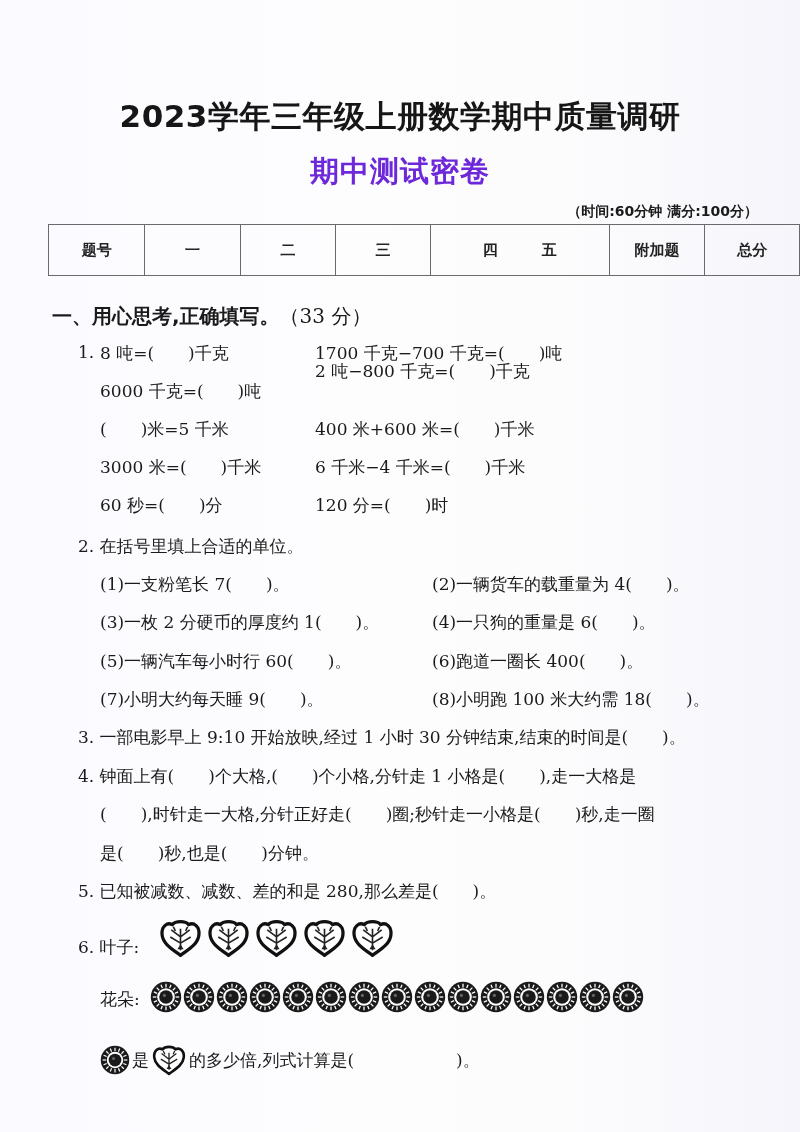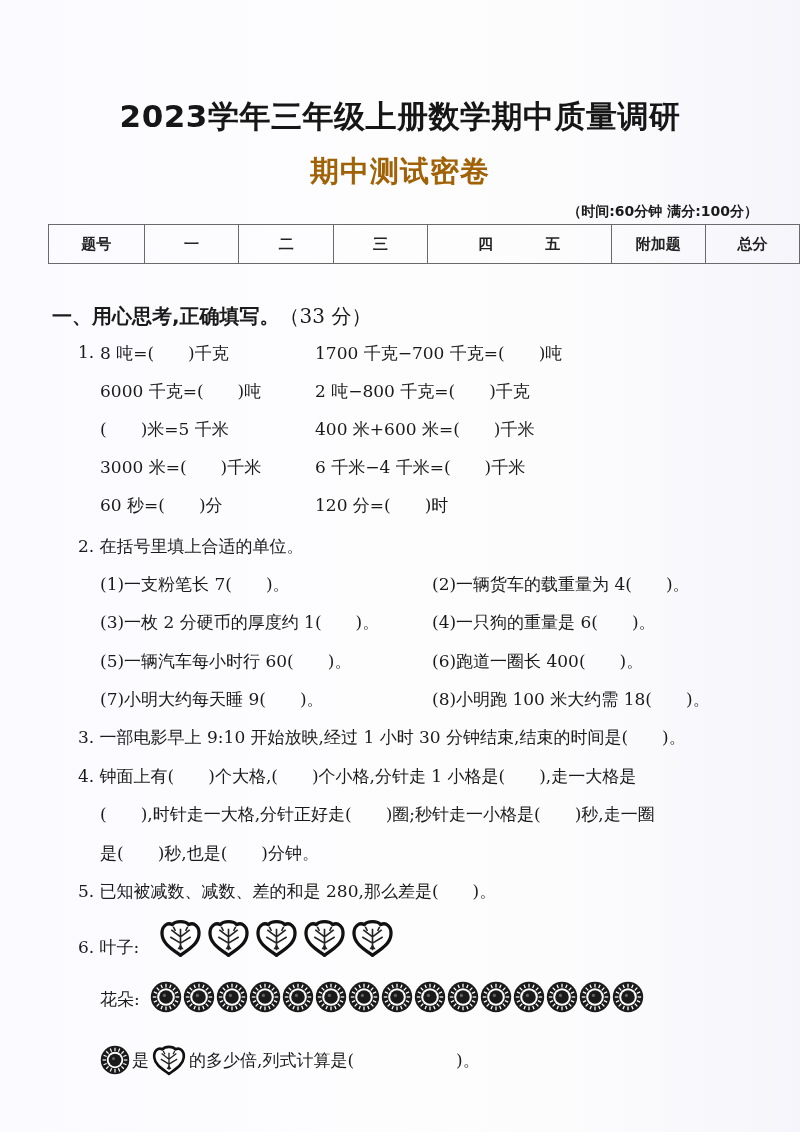--- a/index.html
+++ b/index.html
@@ -11,32 +11,32 @@
   }
   .abs { position: absolute; white-space: nowrap; }
   .title1 {
     left: 0; width: 800px; top: 96px; text-align: center;
     font-family: "DejaVu Sans", "Liberation Sans", sans-serif;
     font-size: 31px; font-weight: bold; letter-spacing: 0.5px; color: #161616;
   }
   .title2 {
     left: 0; width: 800px; top: 152px; text-align: center;
     font-family: "DejaVu Sans", "Liberation Sans", sans-serif;
-    font-size: 29px; font-weight: bold; letter-spacing: 1px; color: #a16207;
+    font-size: 29px; font-weight: bold; letter-spacing: 1px; color: #6d28d9;
   }
   .meta {
     right: 42px; top: 203px; font-size: 14px; font-weight: bold;
     font-family: "DejaVu Sans", "Liberation Sans", sans-serif;
   }
   table.score {
     position: absolute; left: 48px; top: 224px; border-collapse: collapse;
     font-family: "DejaVu Sans", "Liberation Sans", sans-serif; font-size: 15px; font-weight: bold;
   }
   table.score td {
-    border: 1.4px solid #6a6a6a; height: 30px; padding: 4px; text-align: center; color: #222;
+    border: 1.4px solid #6a6a6a; height: 30px; padding: 10px; text-align: center; color: #222;
   }
   .c0 { width: 89px; } .c1 { width: 88px; } .c2 { width: 88px; } .c3 { width: 87px; }
   .c45 { width: 178px; } .c6 { width: 88px; } .c7 { width: 87px; }
   .merged { display: flex; justify-content: space-around; padding: 0 20px; }
   .sec-head {
     left: 52px; top: 303px; font-size: 20px; font-weight: bold;
     font-family: "DejaVu Sans", "Liberation Sans", sans-serif;
   }
   .sec-head .pts { font-weight: normal; font-family: "DejaVu Serif", serif; }
   .q { font-size: 17px; }
@@ -70,21 +70,21 @@
   </table>
 
 <div class="abs sec-head">
   <span>一、用心思考,正确填写。</span><span class="pts">（33 分）</span>
 </div>
 
 <div class="abs q" style="left:78px; top:342px;">1.</div>
 <div class="abs q" style="left:100px; top:342px;">8 吨=(　　)千克</div>
 <div class="abs q" style="left:315px; top:342px;">1700 千克−700 千克=(　　)吨</div>
 <div class="abs q" style="left:100px; top:380px;">6000 千克=(　　)吨</div>
-<div class="abs q" style="left:315px; top:380px;text-align:right;">2 吨−800 千克=(　　)千克</div>
+<div class="abs q" style="left:315px; top:360px;text-align:right;">2 吨−800 千克=(　　)千克</div>
 <div class="abs q" style="left:100px; top:418px;">(　　)米=5 千米</div>
 <div class="abs q" style="left:315px; top:418px;">400 米+600 米=(　　)千米</div>
 <div class="abs q" style="left:100px; top:456px;">3000 米=(　　)千米</div>
 <div class="abs q" style="left:315px; top:456px;">6 千米−4 千米=(　　)千米</div>
 <div class="abs q" style="left:100px; top:494px;">60 秒=(　　)分</div>
 <div class="abs q" style="left:315px; top:494px;">120 分=(　　)时</div>
 
 <div class="abs q" style="left:78px; top:535px;">2. 在括号里填上合适的单位。</div>
 <div class="abs q" style="left:100px; top:573px;">(1)一支粉笔长 7(　　)。</div>
 <div class="abs q" style="left:432px; top:573px;">(2)一辆货车的载重量为 4(　　)。</div>

